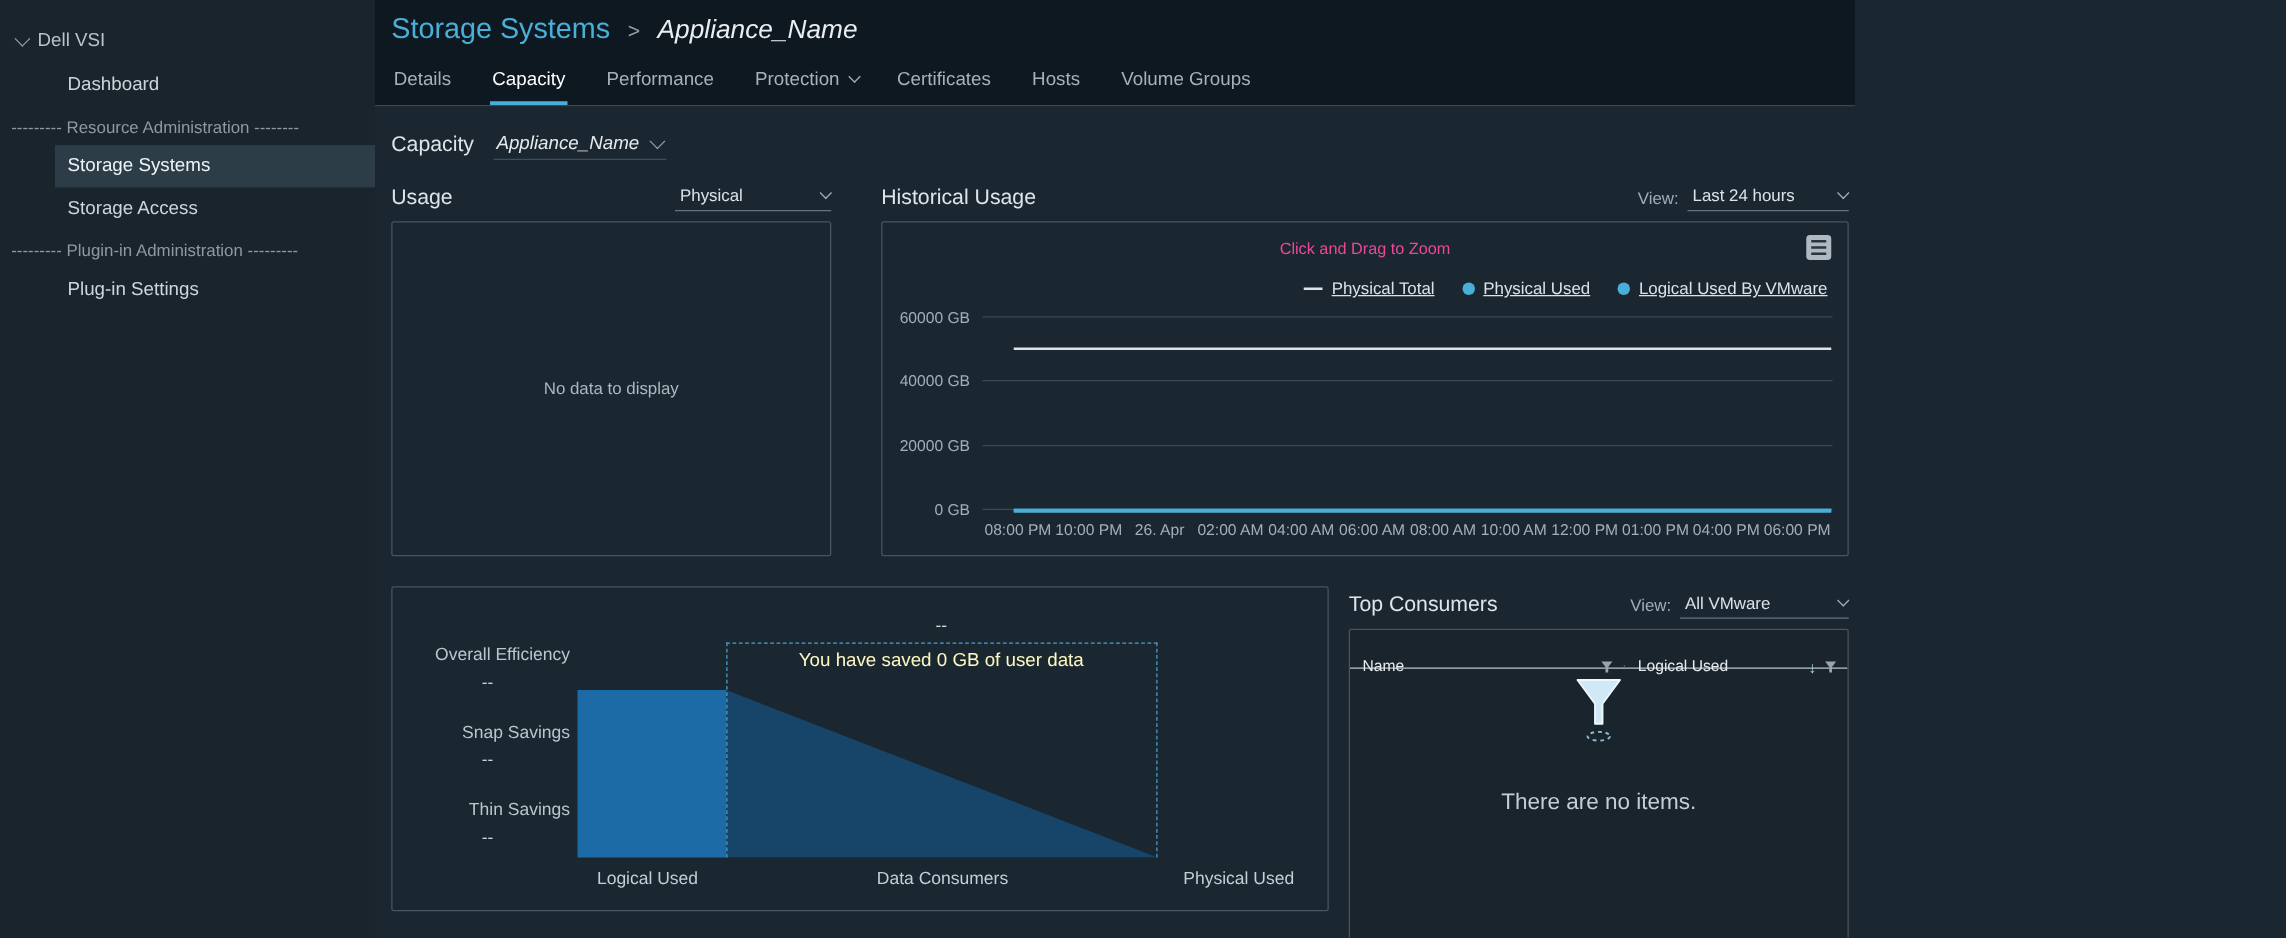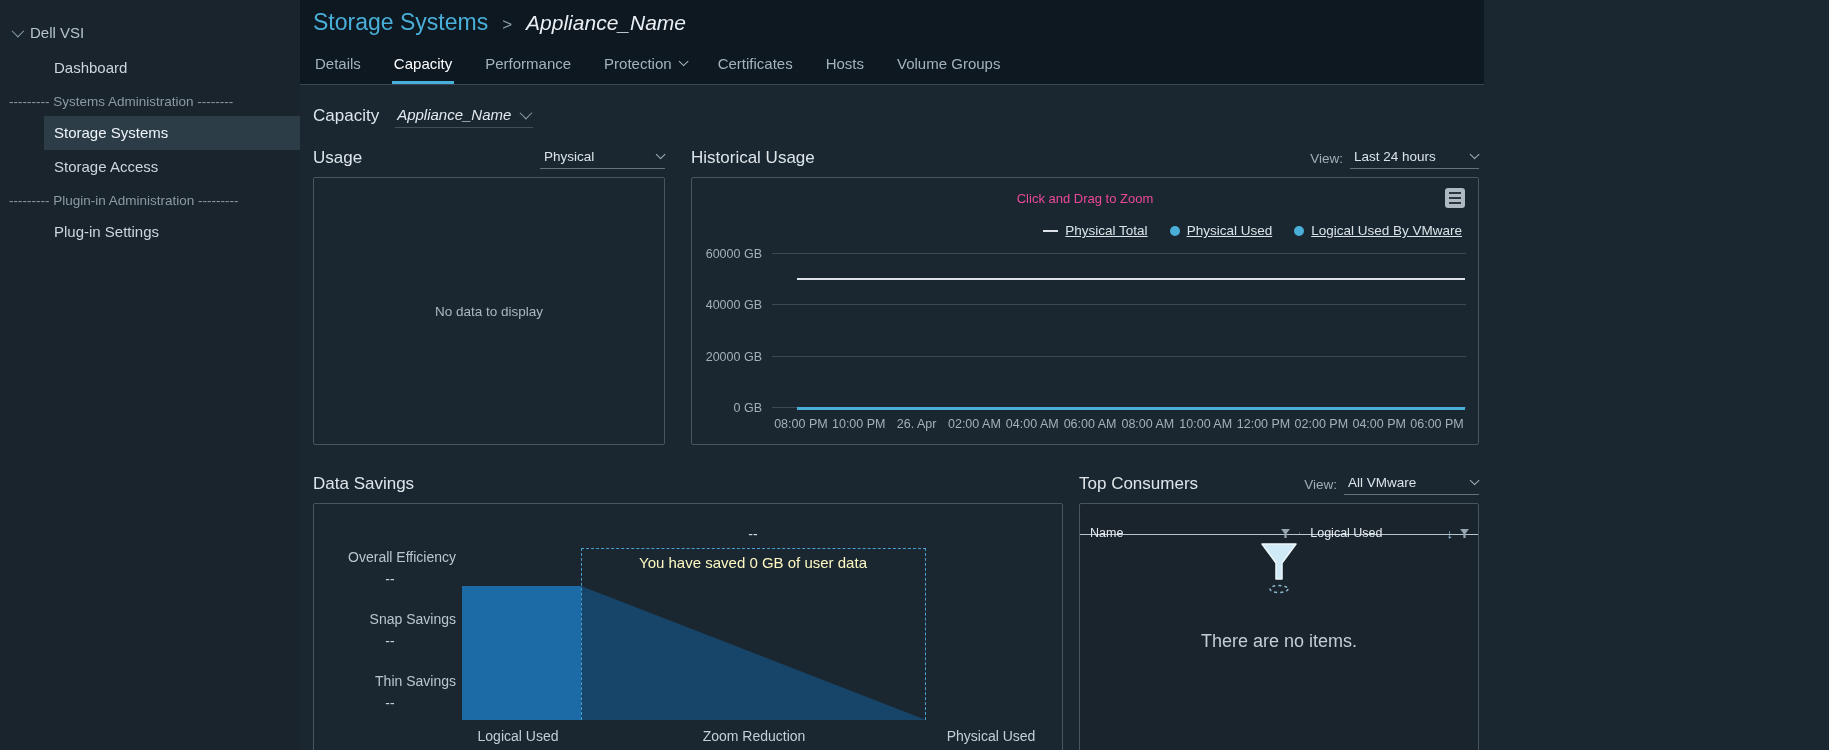--- a/index.html
+++ b/index.html
@@ -30,21 +30,21 @@
     border-bottom:3px solid transparent;display:flex;align-items:center;gap:6px;}
   .tab.active{color:#fff;border-bottom-color:#49afd9;}
   .tab .chev{width:6px;height:6px;border-color:#a3b3bd;transform:rotate(45deg) translateY(-3px);}
 
   .content{padding:0 5px 0 13px;flex:1;min-height:0;}
   .cap-row{margin-top:18px;height:26px;display:flex;align-items:center;gap:16px;}
   .sec-title{font-size:17px;color:#dde5ea;font-weight:400;}
   .appliance-select{display:inline-flex;align-items:center;gap:9px;font-size:15px;
     font-style:italic;color:#e4eaee;border-bottom:1px solid #3f4e59;padding:2px 4px 4px 2px;cursor:pointer;}
 
-  .panels-top{display:flex;gap:26px;margin-top:14px;}
+  .panels-top{display:flex;gap:40px;margin-top:14px;}
   .usage-col{width:352px;min-width:352px;display:flex;flex-direction:column;}
   .hist-col{flex:1;min-width:0;display:flex;flex-direction:column;}
   .col-head{height:30px;display:flex;align-items:center;justify-content:space-between;margin-bottom:4px;}
   .panel{border:1px solid #46555f;border-radius:2px;box-sizing:border-box;background:#1b2730;}
   .usage-panel{height:268px;position:relative;}
   .empty-text{position:absolute;left:50%;top:50%;transform:translate(-50%,-50%);
     font-size:13.5px;color:#aab8c1;white-space:nowrap;}
   .uselect{display:inline-flex;align-items:center;justify-content:space-between;
     border-bottom:1px solid #64737f;padding:2px 3px 4px 4px;color:#dbe3e9;font-size:13.5px;cursor:pointer;}
   .uselect .chev{width:6px;height:6px;border-color:#9fb0ba;transform:rotate(45deg) translateY(-3px);}
@@ -103,21 +103,21 @@
 <body>
 
 <div class="app">
 
   <aside class="sidebar">
     <div class="side-root">
       <span class="chev"></span>
       <span>Dell VSI</span>
     </div>
     <div class="side-item">Dashboard</div>
-    <div class="side-divider">--------- Systems Administration --------</div>
+    <div class="side-divider">--------- Resource Administration --------</div>
     <div class="side-item selected">Storage Systems</div>
     <div class="side-item">Storage Access</div>
     <div class="side-divider">--------- Plugin-in Administration ---------</div>
     <div class="side-item">Plug-in Settings</div>
   </aside>
 
   <div class="main">
 
     <div class="band">
       <div class="breadcrumb">
@@ -223,53 +223,50 @@
             <div class="xlabels" id="xlabels">
                 <span>08:00 PM</span>
                 <span>10:00 PM</span>
                 <span>26. Apr</span>
                 <span>02:00 AM</span>
                 <span>04:00 AM</span>
                 <span>06:00 AM</span>
                 <span>08:00 AM</span>
                 <span>10:00 AM</span>
                 <span>12:00 PM</span>
-                <span>02:00 PM</span>
+                <span>01:00 PM</span>
                 <span>04:00 PM</span>
                 <span>06:00 PM</span>
               </div>
           </div>
         </section>
       </div>
 
       <div class="panels-bottom">
         <section class="savings-col">
-          <div class="col-head">
-            <span class="sec-title">Data Savings</span>
-          </div>
           <div class="panel savings-panel">
             <div class="metrics">
               <div class="metric-label">Overall Efficiency</div>
               <div class="metric-value">--</div>
               <div class="metric-label">Snap Savings</div>
               <div class="metric-value">--</div>
               <div class="metric-label">Thin Savings</div>
               <div class="metric-value">--</div>
             </div>
 
             <div class="sv-rect" id="svRect" style="background: rgb(29, 107, 166);"></div>
             <svg class="sv-tri" viewBox="0 0 345 134" preserveAspectRatio="none">
               <polygon id="svTri" points="0,0 345,134 0,134" fill="#164569"></polygon>
             </svg>
             <div class="bracket"></div>
             <div class="hl-value">--</div>
             <div class="hl-text">You have saved 0 GB of user data</div>
 
             <span class="fx-label" style="left:204px">Logical Used</span>
-            <span class="fx-label" style="left:440px">Zoom Reduction</span>
+            <span class="fx-label" style="left:440px">Data Consumers</span>
             <span class="fx-label" style="left:677px">Physical Used</span>
           </div>
         </section>
 
         <section class="consumers-col">
           <div class="col-head">
             <span class="sec-title">Top Consumers</span>
             <span class="view-wrap">
               <span class="view-label">View:</span>
               <span class="uselect" style="width:128px">

